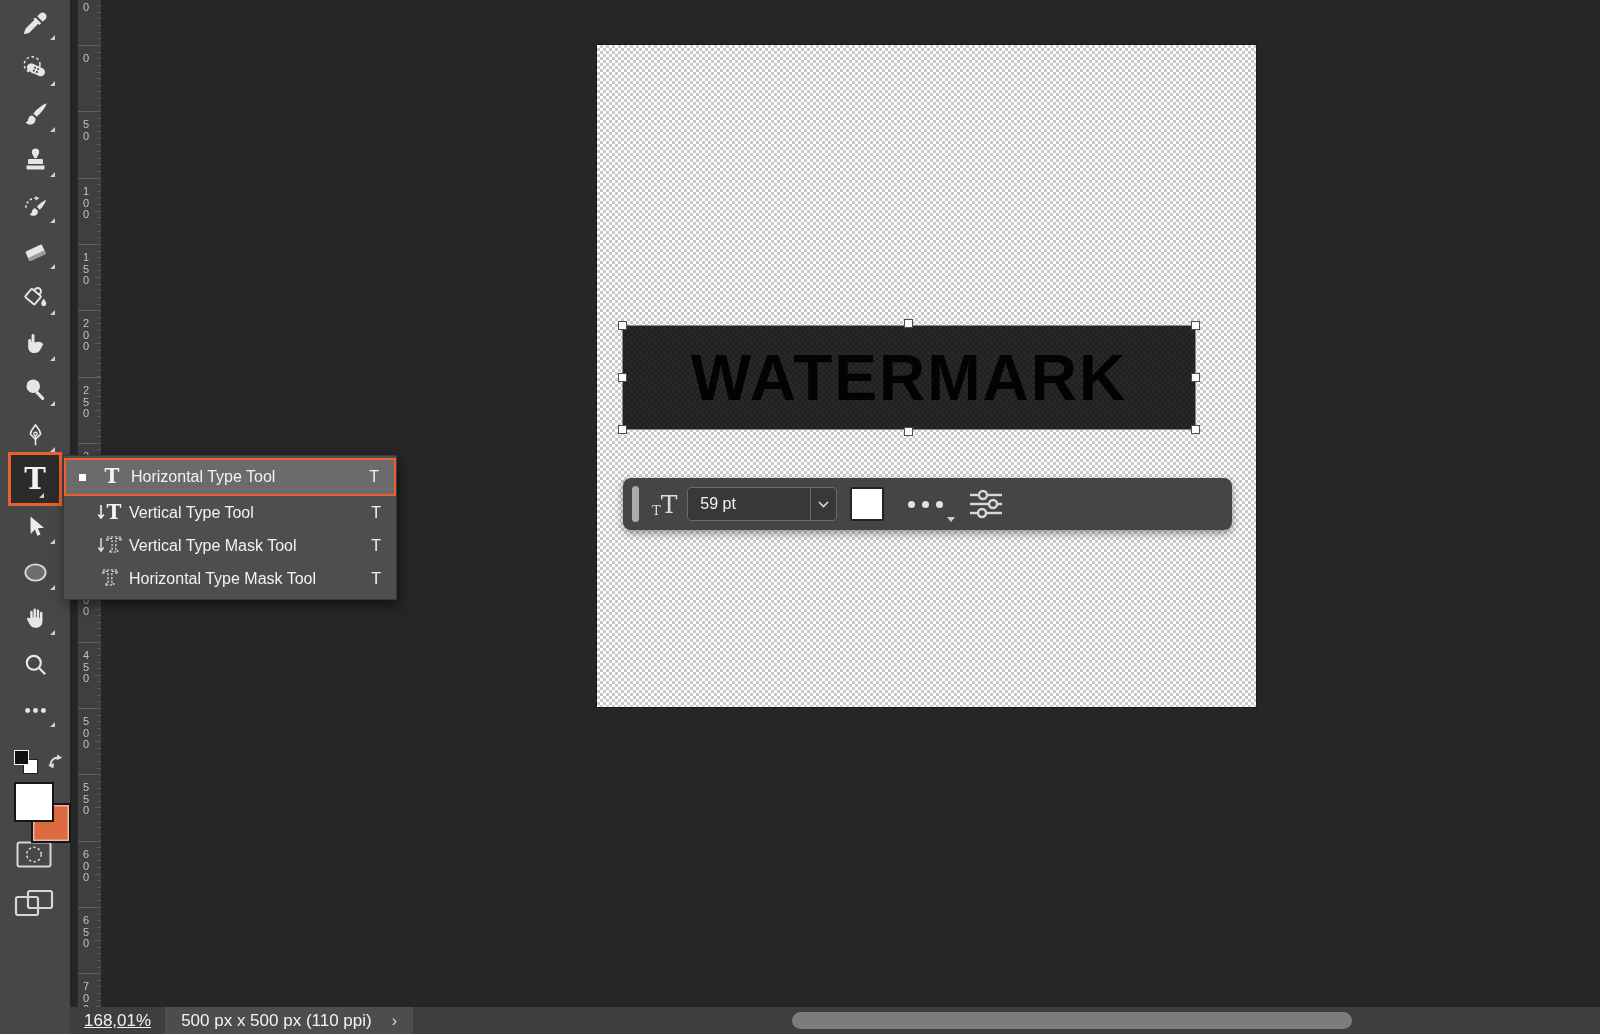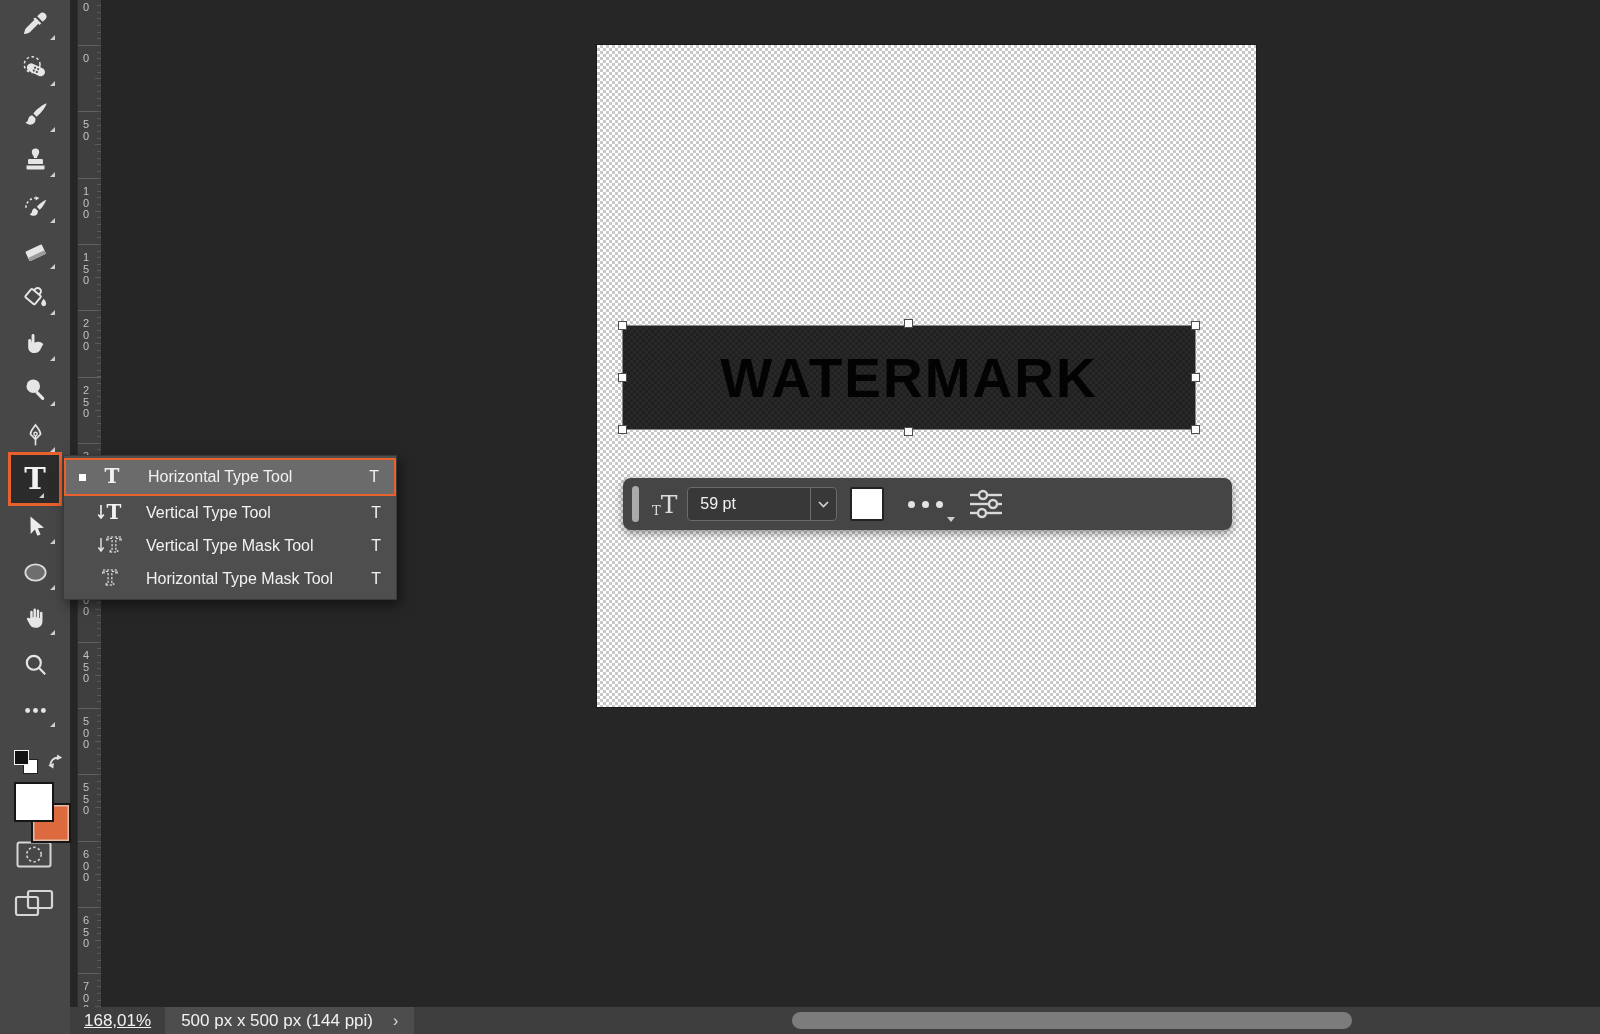--- a/index.html
+++ b/index.html
@@ -33,21 +33,21 @@
   .tick{position:absolute;right:0;width:4px;height:1px;background:#5a5a5a;}
   .tick.mid{width:6px;}
   .rlabel{position:absolute;left:5px;color:#c2c2c2;font-size:11px;line-height:11.5px;white-space:pre-line;}
   
   .canvas{position:absolute;left:597px;top:45px;width:659px;height:662px;z-index:10;
     background-image:conic-gradient(#c9c9c9 25%, #ffffff 25% 50%, #c9c9c9 50% 75%, #ffffff 75%);
     background-size:6px 6px;box-shadow:0 0 0 1px #1b1b1b;}
   .text-layer{position:absolute;left:25px;top:280px;width:574px;height:105px;
     background:rgba(0,0,0,.84);border:1px solid rgba(255,255,255,.45);box-sizing:border-box;
     display:flex;align-items:center;justify-content:center;}
-  .watermark-text{font-size:55px;font-weight:800;letter-spacing:2px;color:#030303;white-space:nowrap;}
+  .watermark-text{font-size:64px;font-weight:800;letter-spacing:2px;color:#030303;white-space:nowrap;}
   .handle{position:absolute;width:9px;height:9px;background:#fcfcfc;border:1px solid #4d4d4d;box-sizing:border-box;z-index:12;}
   .h-tl{left:-5px;top:-5px;} .h-tm{left:50%;margin-left:-5px;top:-7px;} .h-tr{right:-5px;top:-5px;}
   .h-ml{left:-5px;top:50%;margin-top:-5px;} .h-mr{right:-5px;top:50%;margin-top:-5px;}
   .h-bl{left:-5px;bottom:-5px;} .h-bm{left:50%;margin-left:-5px;bottom:-7px;} .h-br{right:-5px;bottom:-5px;}
   
   .options-bar{position:absolute;left:623px;top:478px;width:609px;height:52px;background:#454545;
     border-radius:8px;z-index:40;display:flex;align-items:center;box-shadow:0 3px 9px rgba(0,0,0,.4);}
   .grip{width:7px;height:36px;border-radius:4px;background:#ababab;margin-left:9px;flex:none;}
   .field{height:34px;background:#383838;border:1px solid #6a6a6a;border-radius:4px;display:flex;
     align-items:center;color:#f2f2f2;font-size:16px;box-sizing:border-box;flex:none;}
@@ -65,21 +65,21 @@
     border-left:4.5px solid transparent;border-right:4.5px solid transparent;border-top:5px solid #cfcfcf;}
   .sliders{margin-left:24px;flex:none;display:flex;}
   
   .flyout{position:absolute;left:63px;top:455px;width:334px;background:#4e4e4e;border:1px solid #3a3a3a;
     box-shadow:3px 5px 12px rgba(0,0,0,.5);z-index:50;padding:2px 0 4px 0;box-sizing:border-box;}
   .menu-row{height:33px;display:flex;align-items:center;padding:0 8px 0 6px;color:#f2f2f2;font-size:16px;box-sizing:border-box;}
   .menu-row.active{height:38px;background:#6b6b6b;border:2.5px solid var(--accent,#e8612c);}
   .bullet{width:7px;height:7px;background:#fff;margin-left:7px;flex:none;visibility:hidden;}
   .menu-row.active .bullet{visibility:visible;}
   .mi-icon{width:32px;margin-left:10px;display:flex;justify-content:center;align-items:center;flex:none;}
-  .mi-label{flex:1;margin-left:20px;white-space:nowrap;}
+  .mi-label{flex:1;margin-left:3px;white-space:nowrap;}
   .mi-shortcut{margin-right:7px;}
   
   .status-bar{position:absolute;left:70px;top:1007px;width:1530px;height:27px;background:#3e3e3e;
     z-index:20;display:flex;align-items:center;color:#f2f2f2;font-size:17px;}
   .zoom-val{padding:0 14px;white-space:nowrap;text-decoration:underline;}
   .doc-seg{height:100%;background:#4d4d4d;display:flex;align-items:center;padding:0 16px;gap:20px;}
   .doc-chev{color:#dedede;font-size:16px;}
   .hscroll{position:absolute;left:722px;top:5px;width:560px;height:17px;border-radius:9px;background:#7c7c7c;}
 </style>
 </head>
@@ -581,17 +581,17 @@
         </svg>
       </span>
       <span class="mi-label">Horizontal Type Mask Tool</span>
       <span class="mi-shortcut">T</span>
     </div>
   </div>
 
 <div class="status-bar">
   <span class="zoom-val">168,01%</span>
   <span class="doc-seg">
-    <span>500 px x 500 px (144 ppi)</span>
+    <span>500 px x 500 px (110 ppi)</span>
     <span class="doc-chev">›</span>
   </span>
   <span class="hscroll"></span>
 </div>
 
 </body></html>

